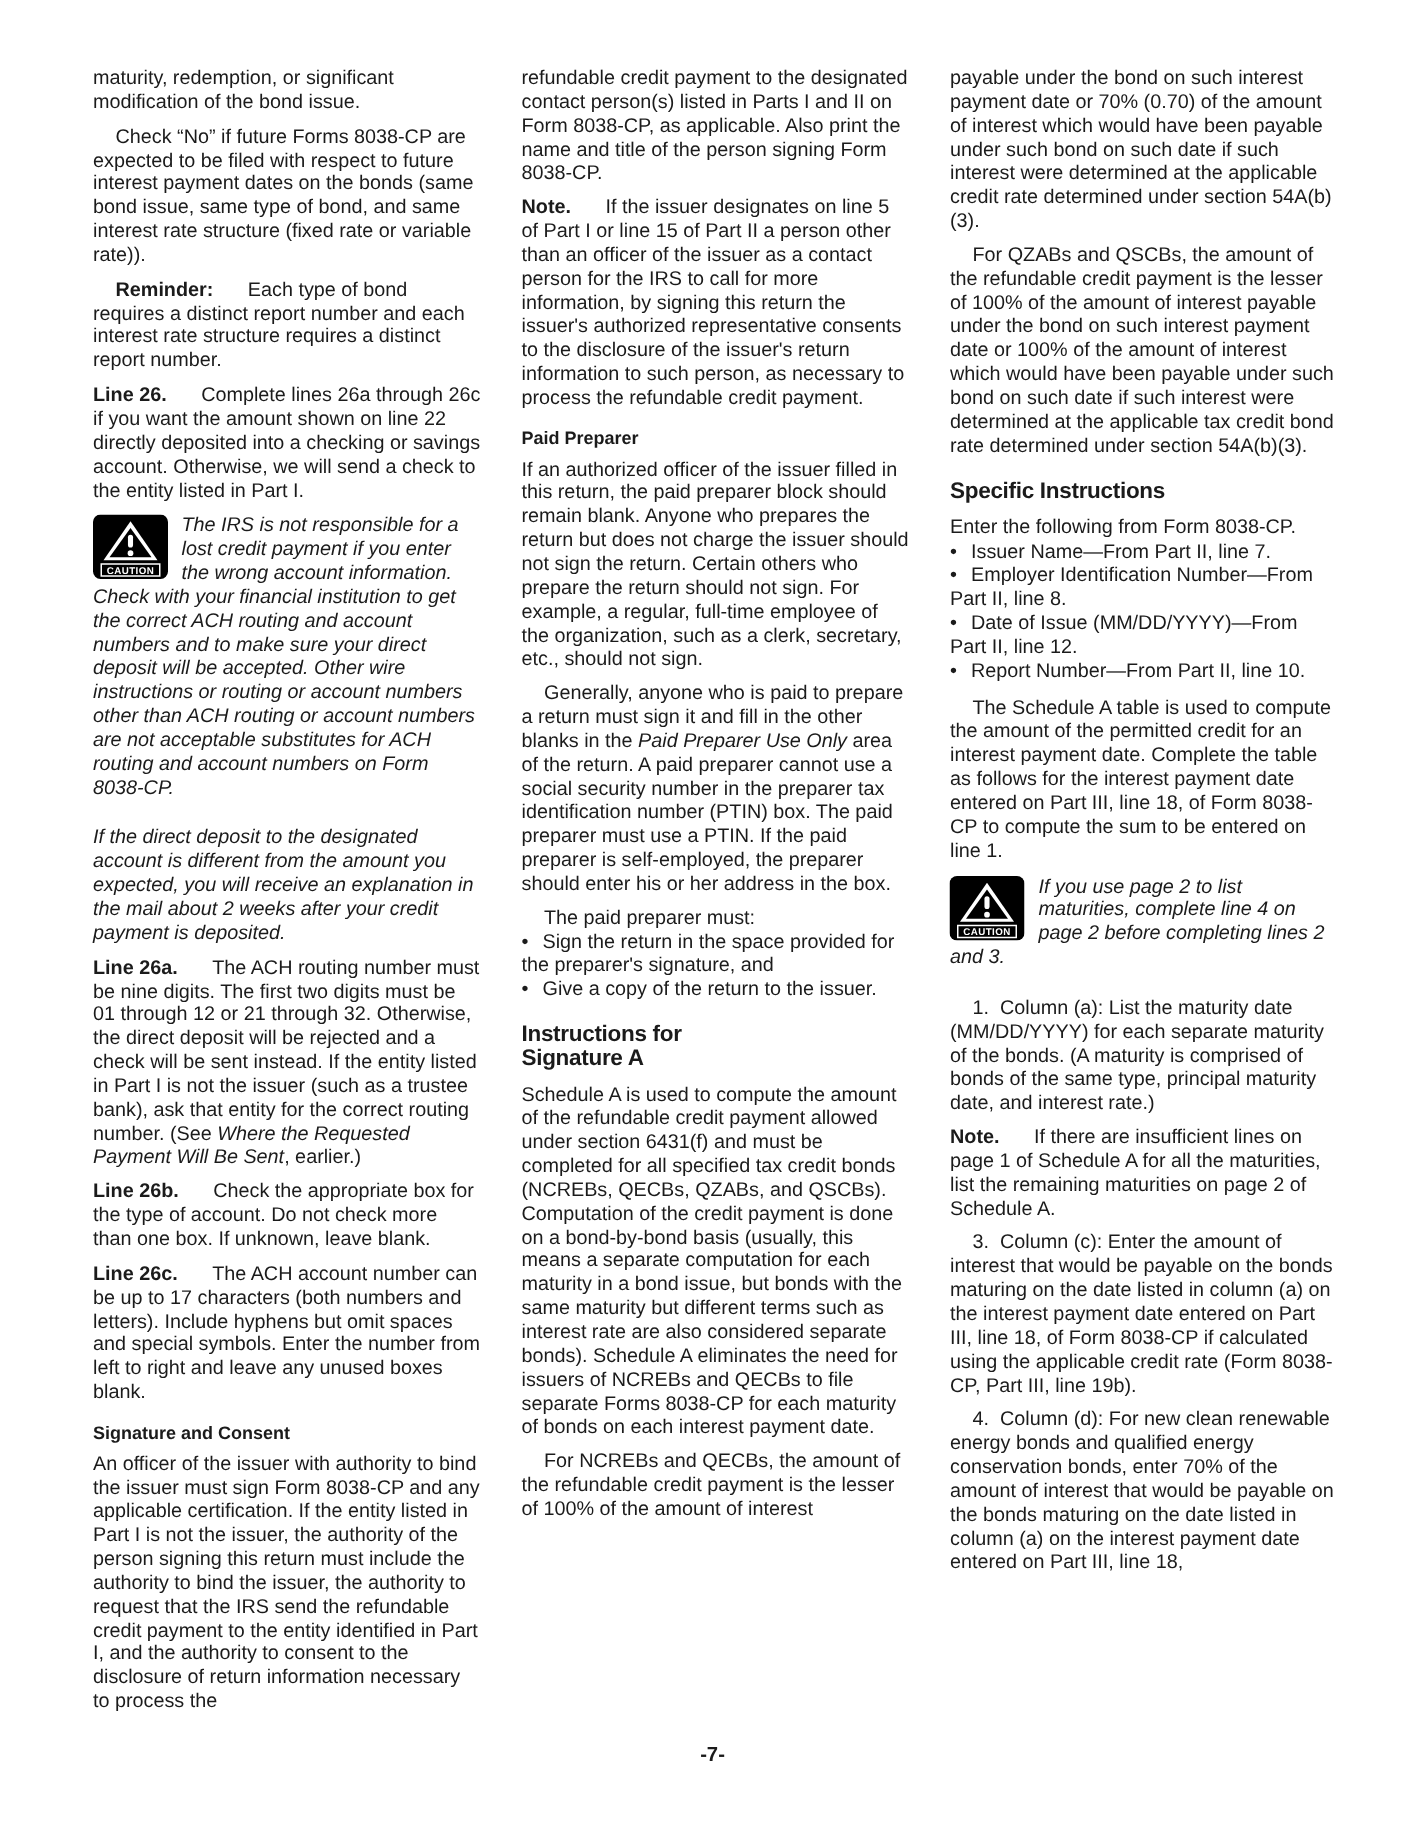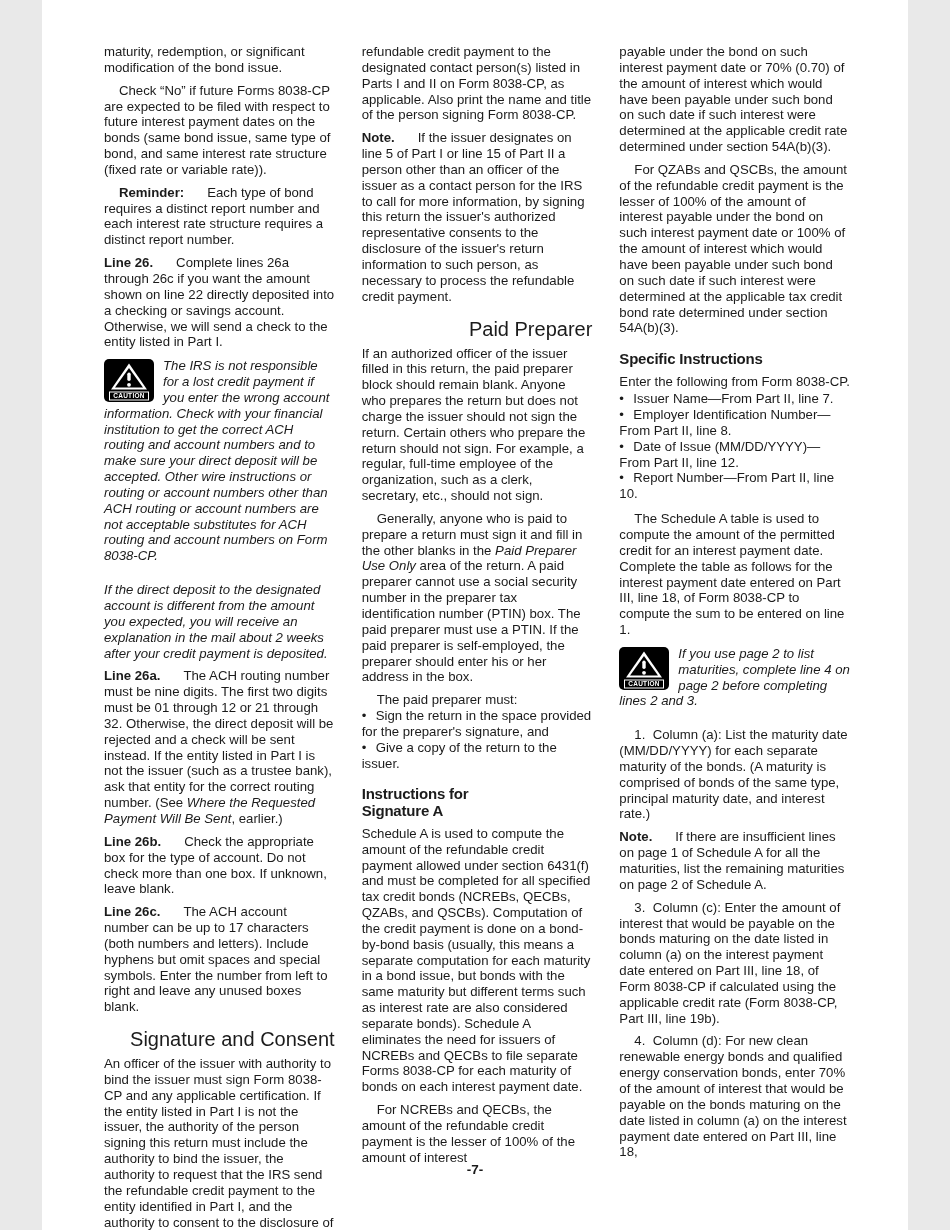--- a/index.html
+++ b/index.html
@@ -1,28 +1,28 @@
 <!DOCTYPE html>
 <html><head>
 <meta charset="utf-8">
 <style>
   html,body{margin:0;padding:0;}
   body{background:#e9e9e9;font-family:"Liberation Sans","DejaVu Sans",sans-serif;}
   .page{
-    width:866px;height:1230px;margin:0 auto;background:#ffffff;position:relative;
+    width:950px;height:1230px;margin:0 auto;background:#ffffff;position:relative;
     overflow:hidden;color:#1b1b1b;box-sizing:border-box;
   }
   .content{display:flex;gap:27px;padding:44px 58px 0 62px;box-sizing:border-box;}
   .col{flex:1;min-width:0;}
   .para{margin:0 0 7px;font-size:13.2px;line-height:1.2;}
   .para.indent{text-indent:15px;}
   .para .b{font-weight:bold;padding-right:23px;}
   .i{font-style:italic;}
   .h1{font-size:15px;font-weight:bold;line-height:1.08;margin:15px 0 7px;white-space:pre-line;letter-spacing:-0.2px;}
-  .h2{font-size:20px;font-weight:normal;line-height:1.15;margin:13px 0 5px;text-align:right;}
+  .h2{font-size:12px;font-weight:bold;line-height:1.15;margin:13px 0 5px;}
   .bullet{margin:0;}
   .blt{display:inline-block;width:14px;}
   .caution{margin:8px 0 18px;font-size:13.2px;line-height:1.2;}
   .caution::after{content:"";display:block;clear:both;}
   .caution-icon{float:left;width:50px;height:43px;margin:1px 9px 2px 0;}
   .caution-icon svg{display:block;}
   .footer{position:absolute;top:1162px;left:0;width:100%;text-align:center;
     font-size:13.5px;font-weight:bold;color:#1b1b1b;}
 </style>
 </head>

